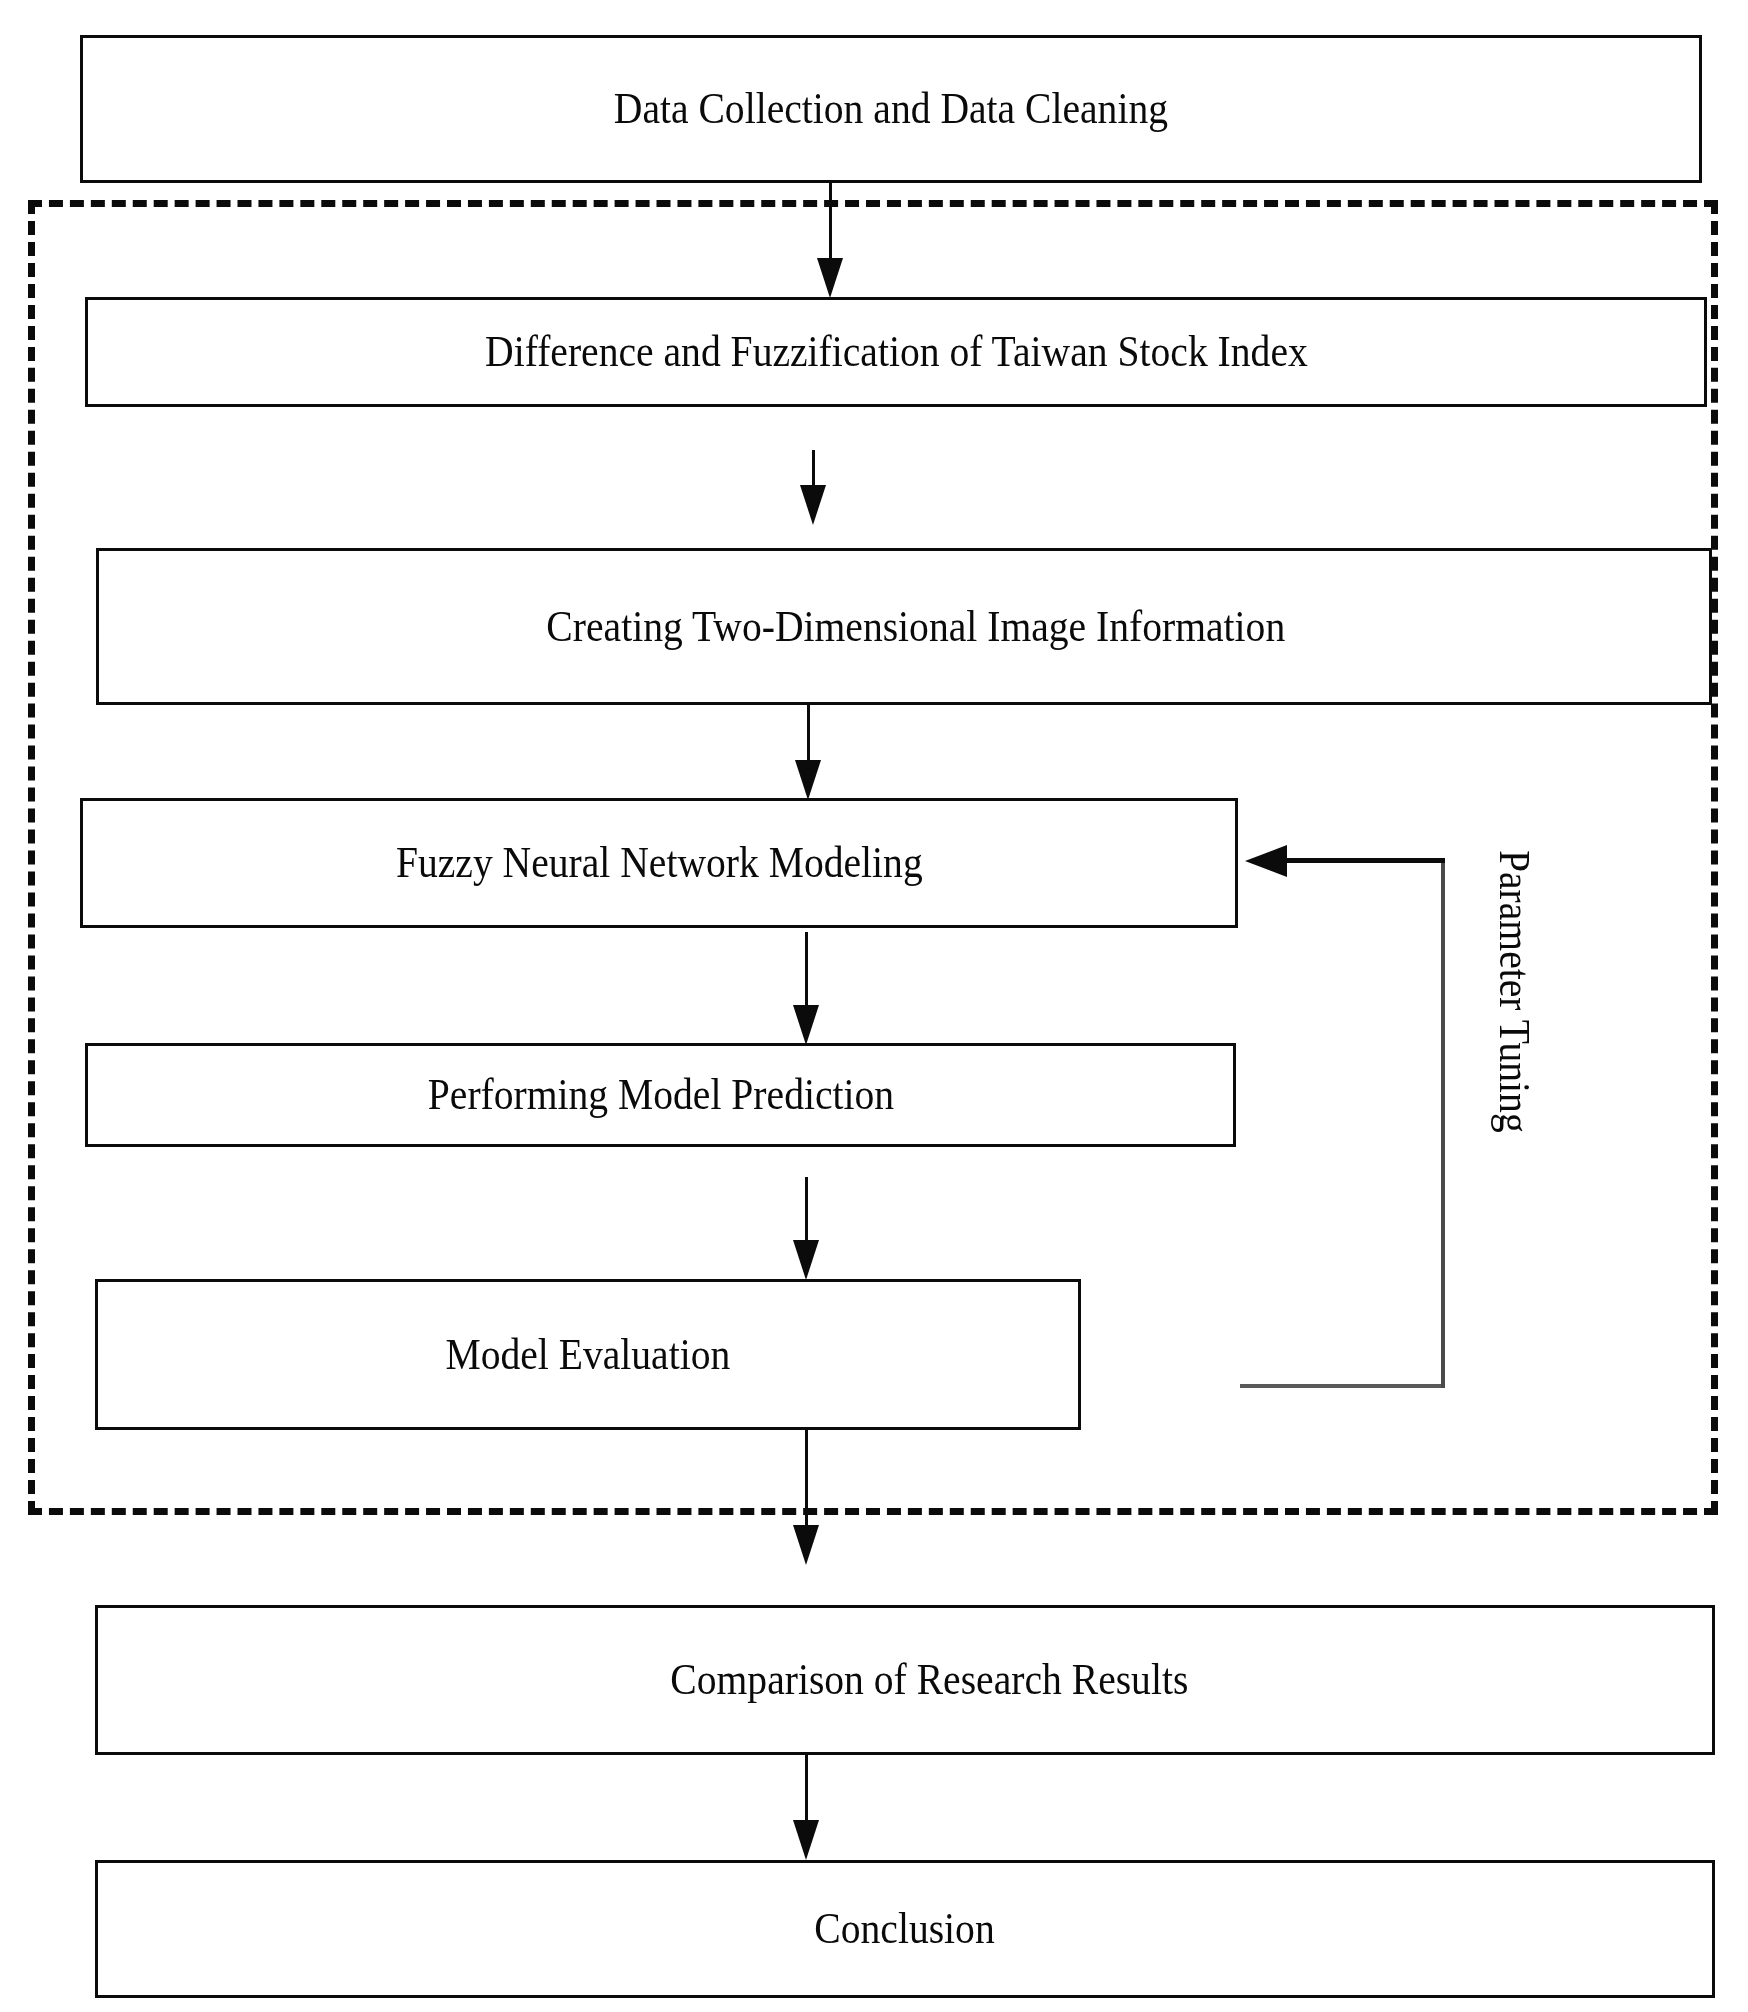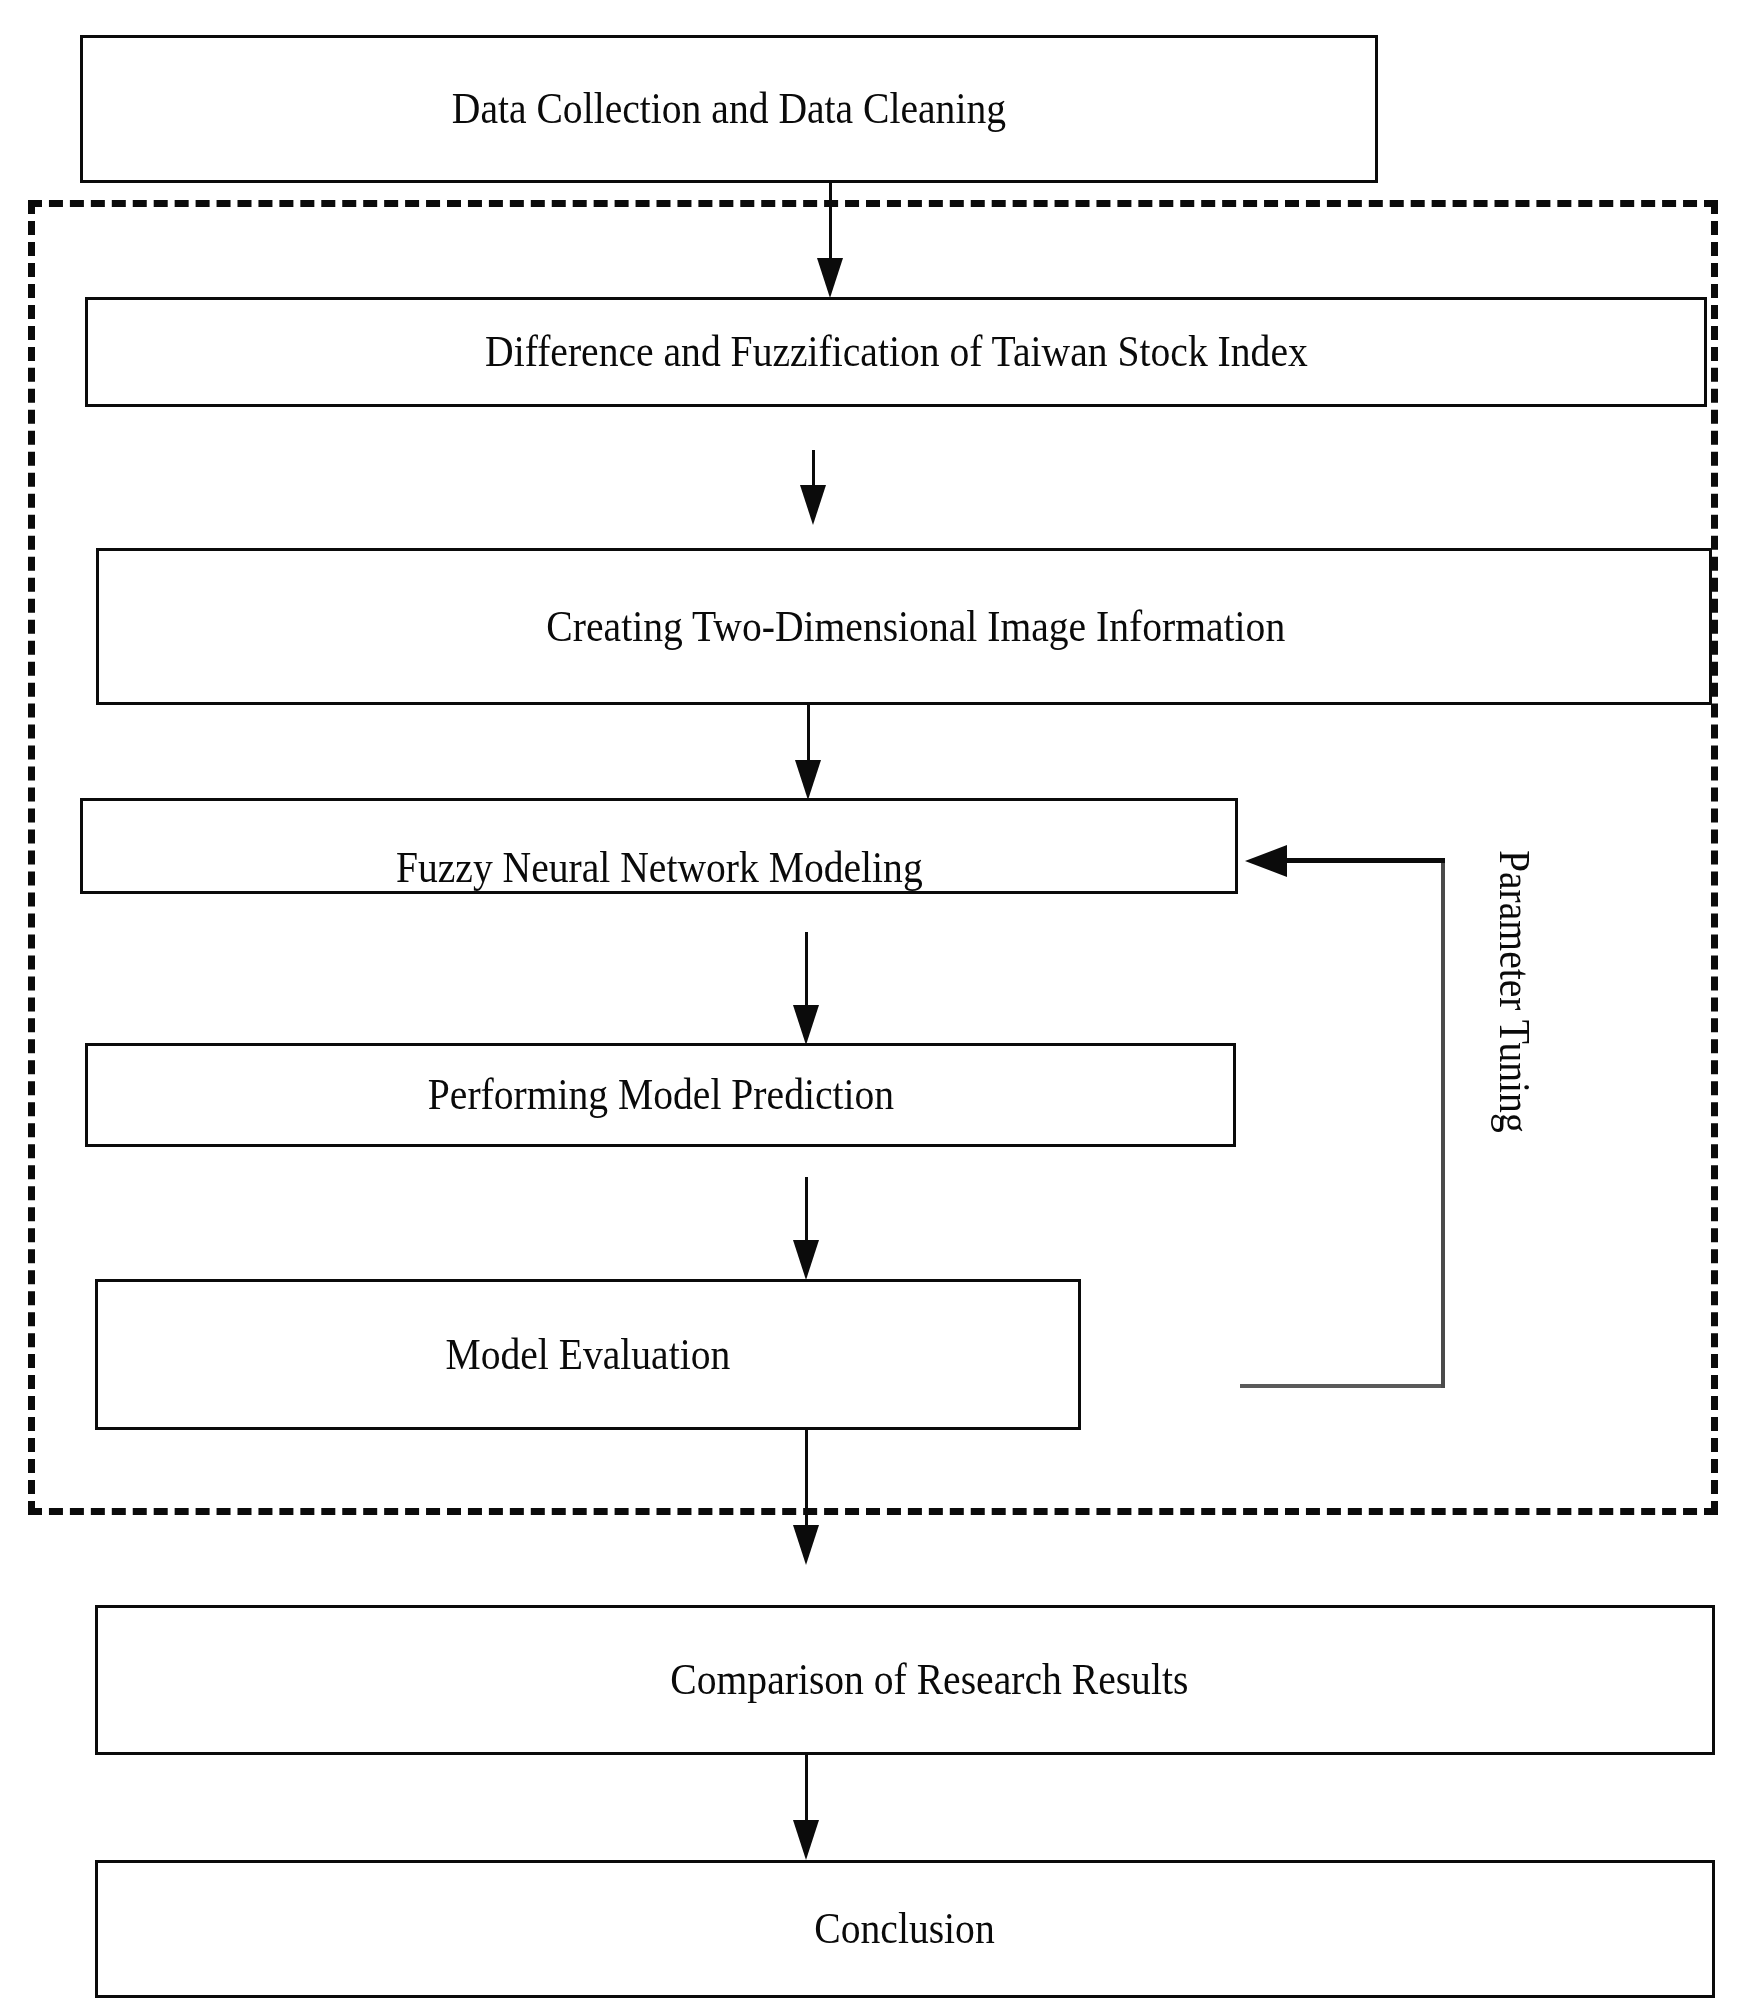--- a/index.html
+++ b/index.html
@@ -96,42 +96,42 @@
     transform: rotate(90deg) scaleX(0.9);
   }
 </style>
 </head>
 <body>
 
 <div id="canvas">
 
   <div class="dashed-region" style="left:28px; top:200px; width:1690px; height:1315px;"></div>
 
-  <div class="node" style="left:80px; top:35px; width:1298px; height:148px;">
+  <div class="node" style="left:80px; top:35px; width:1622px; height:148px;">
     <span class="node-label">Data Collection and Data Cleaning</span>
   </div>
 
   <div class="vline" style="left:829px; top:183px; height:84px;"></div>
   <div class="arrowhead-down" style="left:817px; top:258px;"></div>
 
   <div class="node" style="left:85px; top:297px; width:1622px; height:110px;">
     <span class="node-label">Difference and Fuzzification of Taiwan Stock Index</span>
   </div>
 
   <div class="vline" style="left:812px; top:450px; height:68px;"></div>
   <div class="arrowhead-down" style="left:800px; top:485px;"></div>
 
   <div class="node" style="left:96px; top:548px; width:1616px; height:157px;padding-left:24px;">
     <span class="node-label">Creating Two-Dimensional Image Information</span>
   </div>
 
   <div class="vline" style="left:807px; top:705px; height:68px;"></div>
   <div class="arrowhead-down" style="left:795px; top:760px;"></div>
 
-  <div class="node" style="left:80px; top:798px; width:1158px; height:96px;align-items:flex-end;">
+  <div class="node" style="left:80px; top:798px; width:1158px; height:130px;">
     <span class="node-label">Fuzzy Neural Network Modeling</span>
   </div>
 
   <div class="vline" style="left:805px; top:932px; height:88px;"></div>
   <div class="arrowhead-down" style="left:793px; top:1005px;"></div>
 
   <div class="node" style="left:85px; top:1043px; width:1151px; height:104px;">
     <span class="node-label">Performing Model Prediction</span>
   </div>
 

